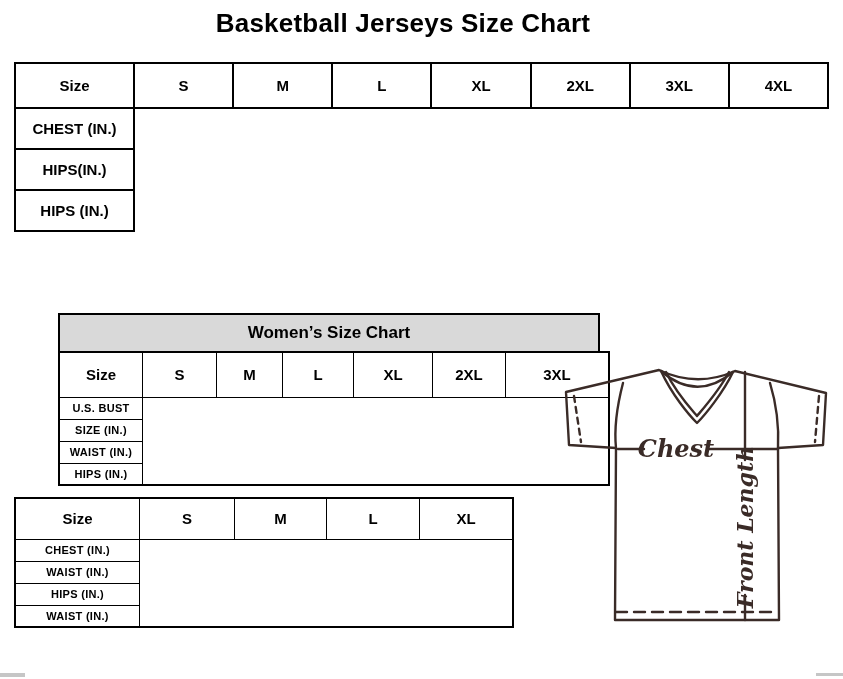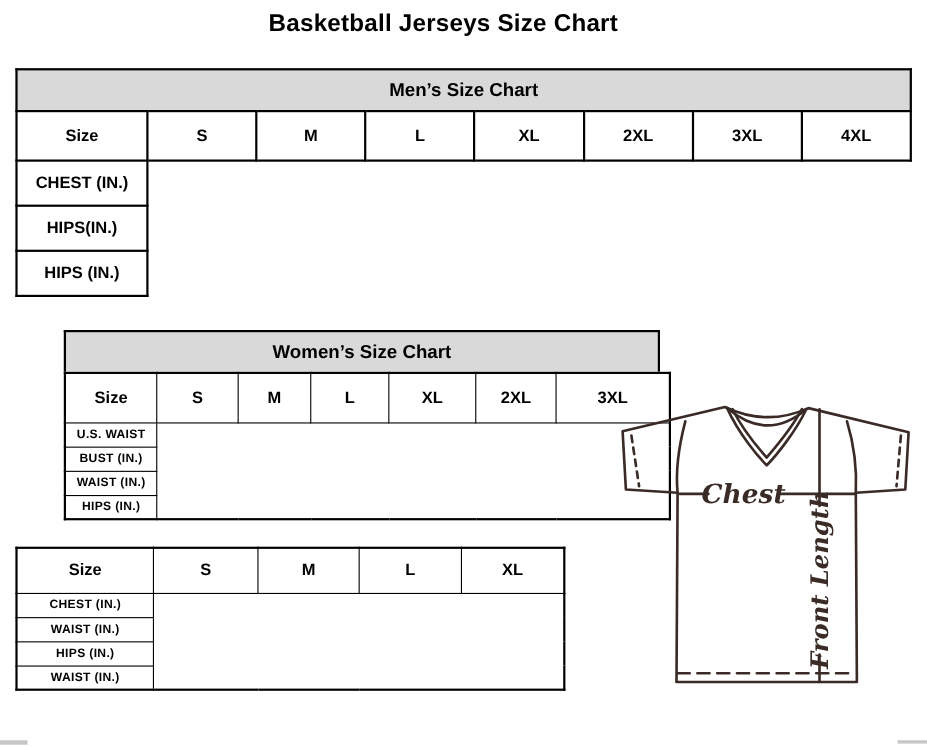--- a/index.html
+++ b/index.html
@@ -9,21 +9,21 @@
     background:#ffffff;
     font-family:"Liberation Sans", sans-serif;
     overflow:hidden;
     color:#000;
   }
 
   .page-title {
     position:absolute;
     top:8px; left:0; width:806px;
     text-align:center;
-    font-size:22px;
+    font-size:26px;
     font-weight:bold;
     letter-spacing:0.2px;
   }
 
   .chart { position:absolute; }
 
   .band {
     border:2px solid #000;
     border-bottom:none;
     background:#d9d9d9;
@@ -74,21 +74,21 @@
 
   .youth thead tr { height:41px; }
   .youth tbody tr { height:22px; }
   .youth thead th:nth-child(1) { width:123px; }
   .youth thead th:nth-child(2) { width:94px; }
   .youth thead th:nth-child(3) { width:91px; }
   .youth thead th:nth-child(4) { width:92px; }
   .youth thead th:nth-child(5) { width:92px; }
 
   #mens-chart  { left:14px; top:62px;  width:815px; }
-  #womens-chart{ left:14px; top:300px; width:542px;padding-left:44px; }
+  #womens-chart{ left:14px; top:313px; width:542px;padding-left:44px; }
   #youth-chart { left:14px; top:497px; width:492px; }
 
   .jersey-wrap { position:absolute; left:558px; top:362px; width:278px; height:266px; }
 
   .scroll-frag { position:absolute; background:#c6c6c6; }
   #scroll-frag-left  { left:0px;   top:673px; width:25px; height:4px; }
   #scroll-frag-right { left:816px; top:673px; width:27px; height:3px; }
 
   .jersey-text {
     font-family:"DejaVu Serif", serif;
@@ -96,21 +96,20 @@
     font-weight:bold;
     fill:#3a2b27;
   }
 </style>
 </head>
 <body>
 
 <div class="page-title">Basketball Jerseys Size Chart</div>
 
 <div class="chart" id="mens-chart">
-  <div class="band">Men’s Size Chart</div>
   <table class="mens">
       <thead>
         <tr>
           <th>Size</th>
           <th>S</th>
           <th>M</th>
           <th>L</th>
           <th>XL</th>
           <th>2XL</th>
           <th>3XL</th>
@@ -140,24 +139,24 @@
           <th>S</th>
           <th>M</th>
           <th>L</th>
           <th>XL</th>
           <th>2XL</th>
           <th>3XL</th>
         </tr>
       </thead>
       <tbody>
         <tr>
-          <th>U.S. WAIST</th>
-        </tr>
-        <tr>
-          <th>BUST (IN.)</th>
+          <th>U.S. BUST</th>
+        </tr>
+        <tr>
+          <th>SIZE (IN.)</th>
         </tr>
         <tr>
           <th>WAIST (IN.)</th>
         </tr>
         <tr>
           <th>HIPS (IN.)</th>
         </tr>
       </tbody>
     </table>
 </div>

